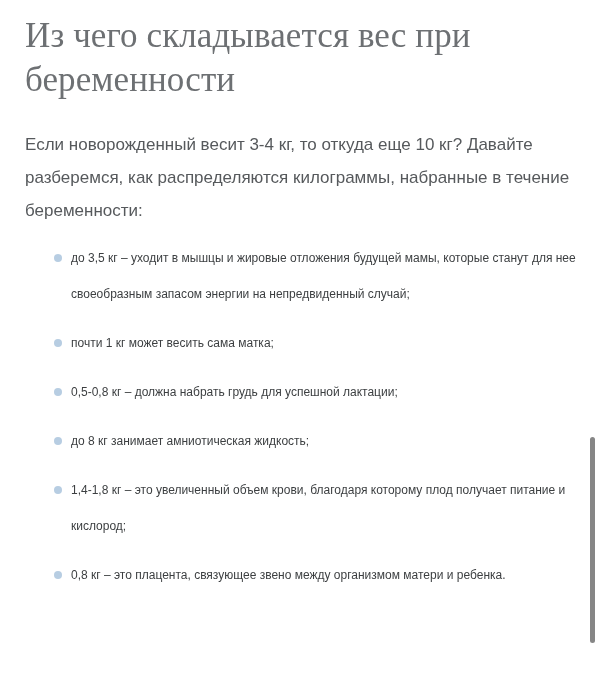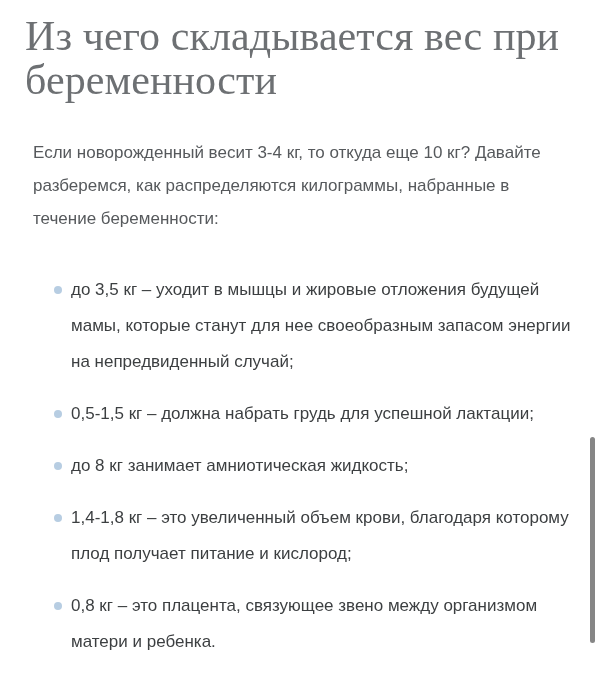--- a/index.html
+++ b/index.html
@@ -28,49 +28,49 @@
   .article {
     padding: 0;
     margin: 0;
   }
 
   
   .article-title {
     margin: 0;
     padding: 14px 30px 0 25px;
     font-family: "Liberation Serif", "DejaVu Serif", serif;
-    font-size: 42px;
+    font-size: 35px;
     font-weight: 400;
     line-height: 44px;
     color: #6d7073;
     letter-spacing: 0.1px;
   }
 
   
   .article-intro {
-    margin: 8px;
+    margin: 0;
     padding: 26px 22px 0 25px;
     font-size: 17px;
     line-height: 33px;
     color: #56595c;
     font-weight: 400;
   }
 
   
   .weight-list {
     list-style: none;
     margin: 0;
     padding: 13px 20px 0 54px;
   }
 
   .weight-list-item {
     position: relative;
-    margin: 16px 0 13px 0;
+    margin: 0 0 13px 0;
     padding: 0 0 0 17px;
-    font-size: 17px;
+    font-size: 12px;
     line-height: 36px;
     color: #3c3f41;
   }
 
   .weight-list-item:last-child {
     margin-bottom: 0;
   }
 
   .bullet-marker {
     position: absolute;
@@ -113,21 +113,25 @@
 
     <p class="article-intro">Если новорожденный весит 3-4 кг, то откуда еще 10 кг? Давайте разберемся, как распределяются килограммы, набранные в течение беременности:</p>
 
     <ul class="weight-list">
       <li class="weight-list-item">
         <span class="bullet-marker"></span>
         <span>до 3,5 кг – уходит в мышцы и жировые отложения будущей мамы, которые станут для нее своеобразным запасом энергии на непредвиденный случай;</span>
       </li>
       <li class="weight-list-item">
         <span class="bullet-marker"></span>
-        <span>0,5-1,5 кг – должна набрать грудь для успешной лактации;</span>
+        <span>почти 1 кг может весить сама матка;</span>
+      </li>
+      <li class="weight-list-item">
+        <span class="bullet-marker"></span>
+        <span>0,5-0,8 кг – должна набрать грудь для успешной лактации;</span>
       </li>
       <li class="weight-list-item">
         <span class="bullet-marker"></span>
         <span>до 8 кг занимает амниотическая жидкость;</span>
       </li>
       <li class="weight-list-item">
         <span class="bullet-marker"></span>
         <span>1,4-1,8 кг – это увеличенный объем крови, благодаря которому плод получает питание и кислород;</span>
       </li>
       <li class="weight-list-item">

